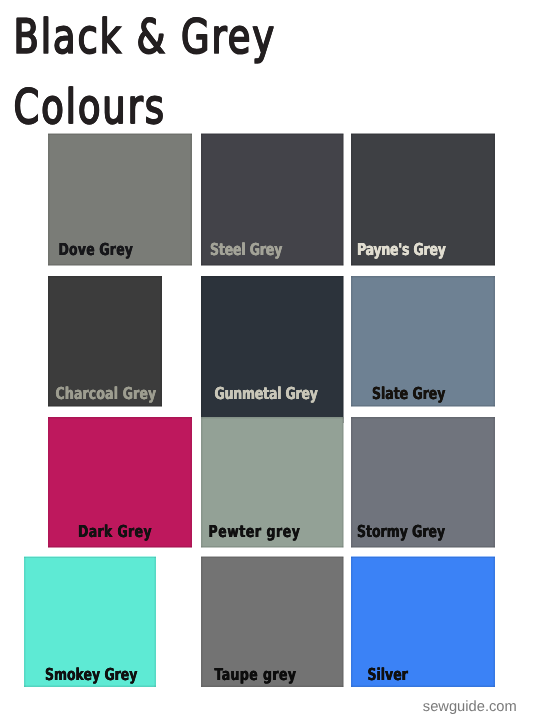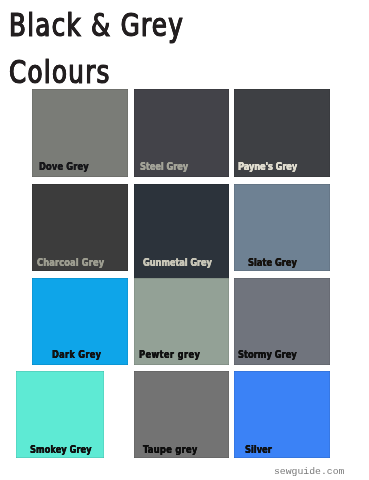--- a/index.html
+++ b/index.html
@@ -55,21 +55,21 @@
     letter-spacing: 0px;
     transform: scaleX(0.84);
     transform-origin: left top;
     text-shadow: 0.25px 0 0 currentColor, -0.2px 0 0 currentColor;
     -webkit-font-smoothing: antialiased;
   }
   #credit {
     position: absolute;
     right: 24.5px;
     top: 466px;
-    font-family: Liberation Mono, monospace;
+    font-family: Liberation Sans, sans-serif;
     font-size: 9.8px;
     color: #7a7a7a;
     white-space: nowrap;
   }
 </style>
 </head>
 <body>
 
 <div id="page">
 
@@ -79,30 +79,30 @@
   <div id="swatch-grid">
     <div class="swatch" style="left:32px; top:89px; width:96px; height:88px; background:#7a7c77">
       <div class="swatch-label" style="left:7px; top:72px; color:#17171a; letter-spacing:0.16px">Dove Grey</div>
     </div>
     <div class="swatch" style="left:134px; top:89px; width:95px; height:88px; background:#434349">
       <div class="swatch-label" style="left:6px; top:72px; color:#a3a398; letter-spacing:-0.1px">Steel Grey</div>
     </div>
     <div class="swatch" style="left:234px; top:89px; width:96px; height:88px; background:#3e4044">
       <div class="swatch-label" style="left:4px; top:72px; color:#e0ddd0; letter-spacing:-0.14px">Payne's Grey</div>
     </div>
-    <div class="swatch" style="left:32px; top:184px; width:96px; height:87px; background:#3c3c3c">
+    <div class="swatch" style="left:32px; top:184px; width:76px; height:87px; background:#3c3c3c">
       <div class="swatch-label" style="left:5px; top:73px; color:#9d9d90; letter-spacing:0.14px">Charcoal Grey</div>
     </div>
     <div class="swatch" style="left:134px; top:184px; width:95px; height:98px; background:#2c333b">
       <div class="swatch-label" style="left:9px; top:73px; color:#c8c6b8; letter-spacing:-0.13px">Gunmetal Grey</div>
     </div>
     <div class="swatch" style="left:234px; top:184px; width:96px; height:87px; background:#6e8193">
       <div class="swatch-label" style="left:14px; top:73px; color:#16120e">Slate Grey</div>
     </div>
-    <div class="swatch" style="left:32px; top:278px; width:96px; height:87px; background:#0ea5e9">
+    <div class="swatch" style="left:32px; top:278px; width:96px; height:87px; background:#be185d">
       <div class="swatch-label" style="left:20px; top:71px; color:#121212; letter-spacing:0.3px">Dark Grey</div>
     </div>
     <div class="swatch" style="left:134px; top:278px; width:95px; height:87px; background:#93a196">
       <div class="swatch-label" style="left:5px; top:71px; color:#101010; letter-spacing:0.45px">Pewter grey</div>
     </div>
     <div class="swatch" style="left:234px; top:278px; width:96px; height:87px; background:#70747d">
       <div class="swatch-label" style="left:4px; top:71px; color:#101010">Stormy Grey</div>
     </div>
     <div class="swatch" style="left:16px; top:371px; width:88px; height:87px; background:#5eead4">
       <div class="swatch-label" style="left:14px; top:73px; color:#101010">Smokey Grey</div>

